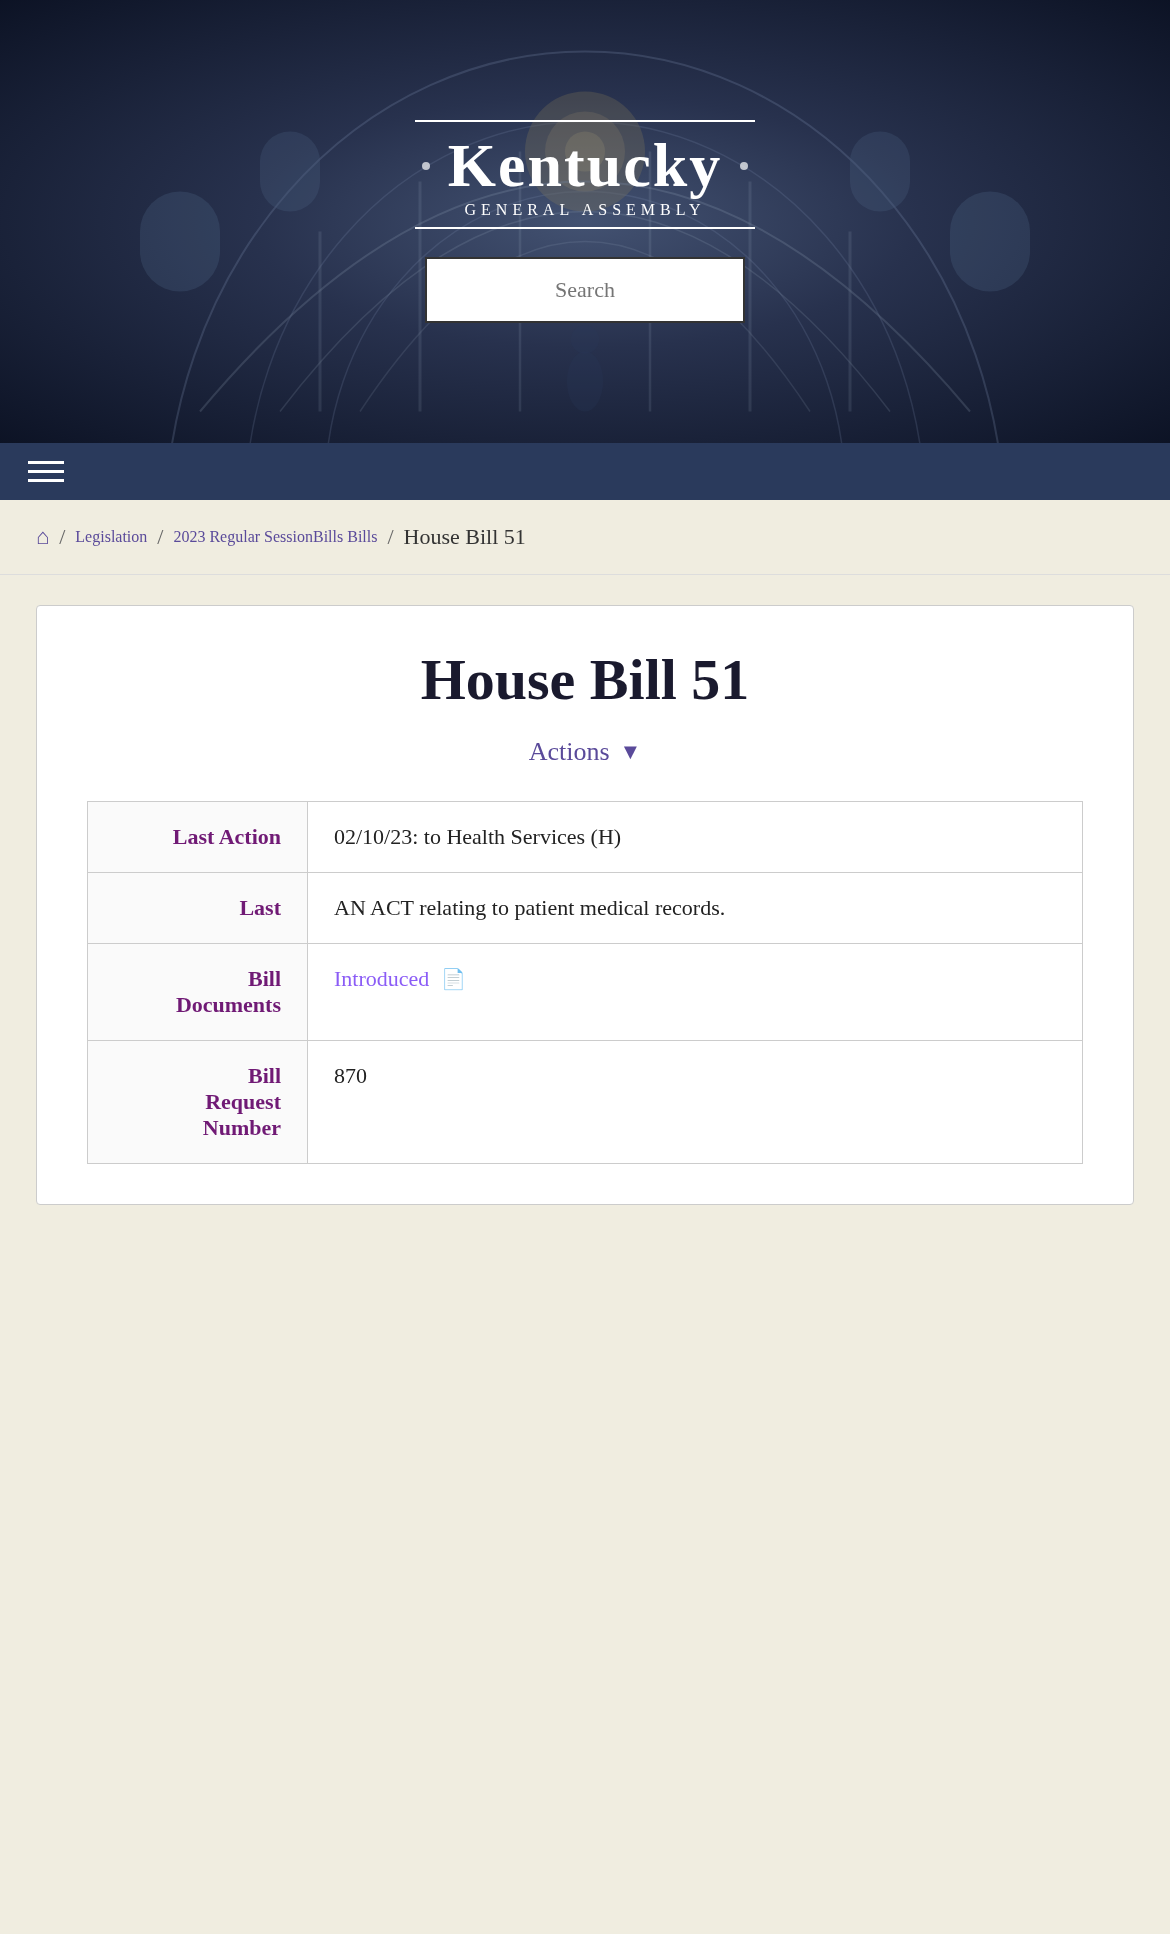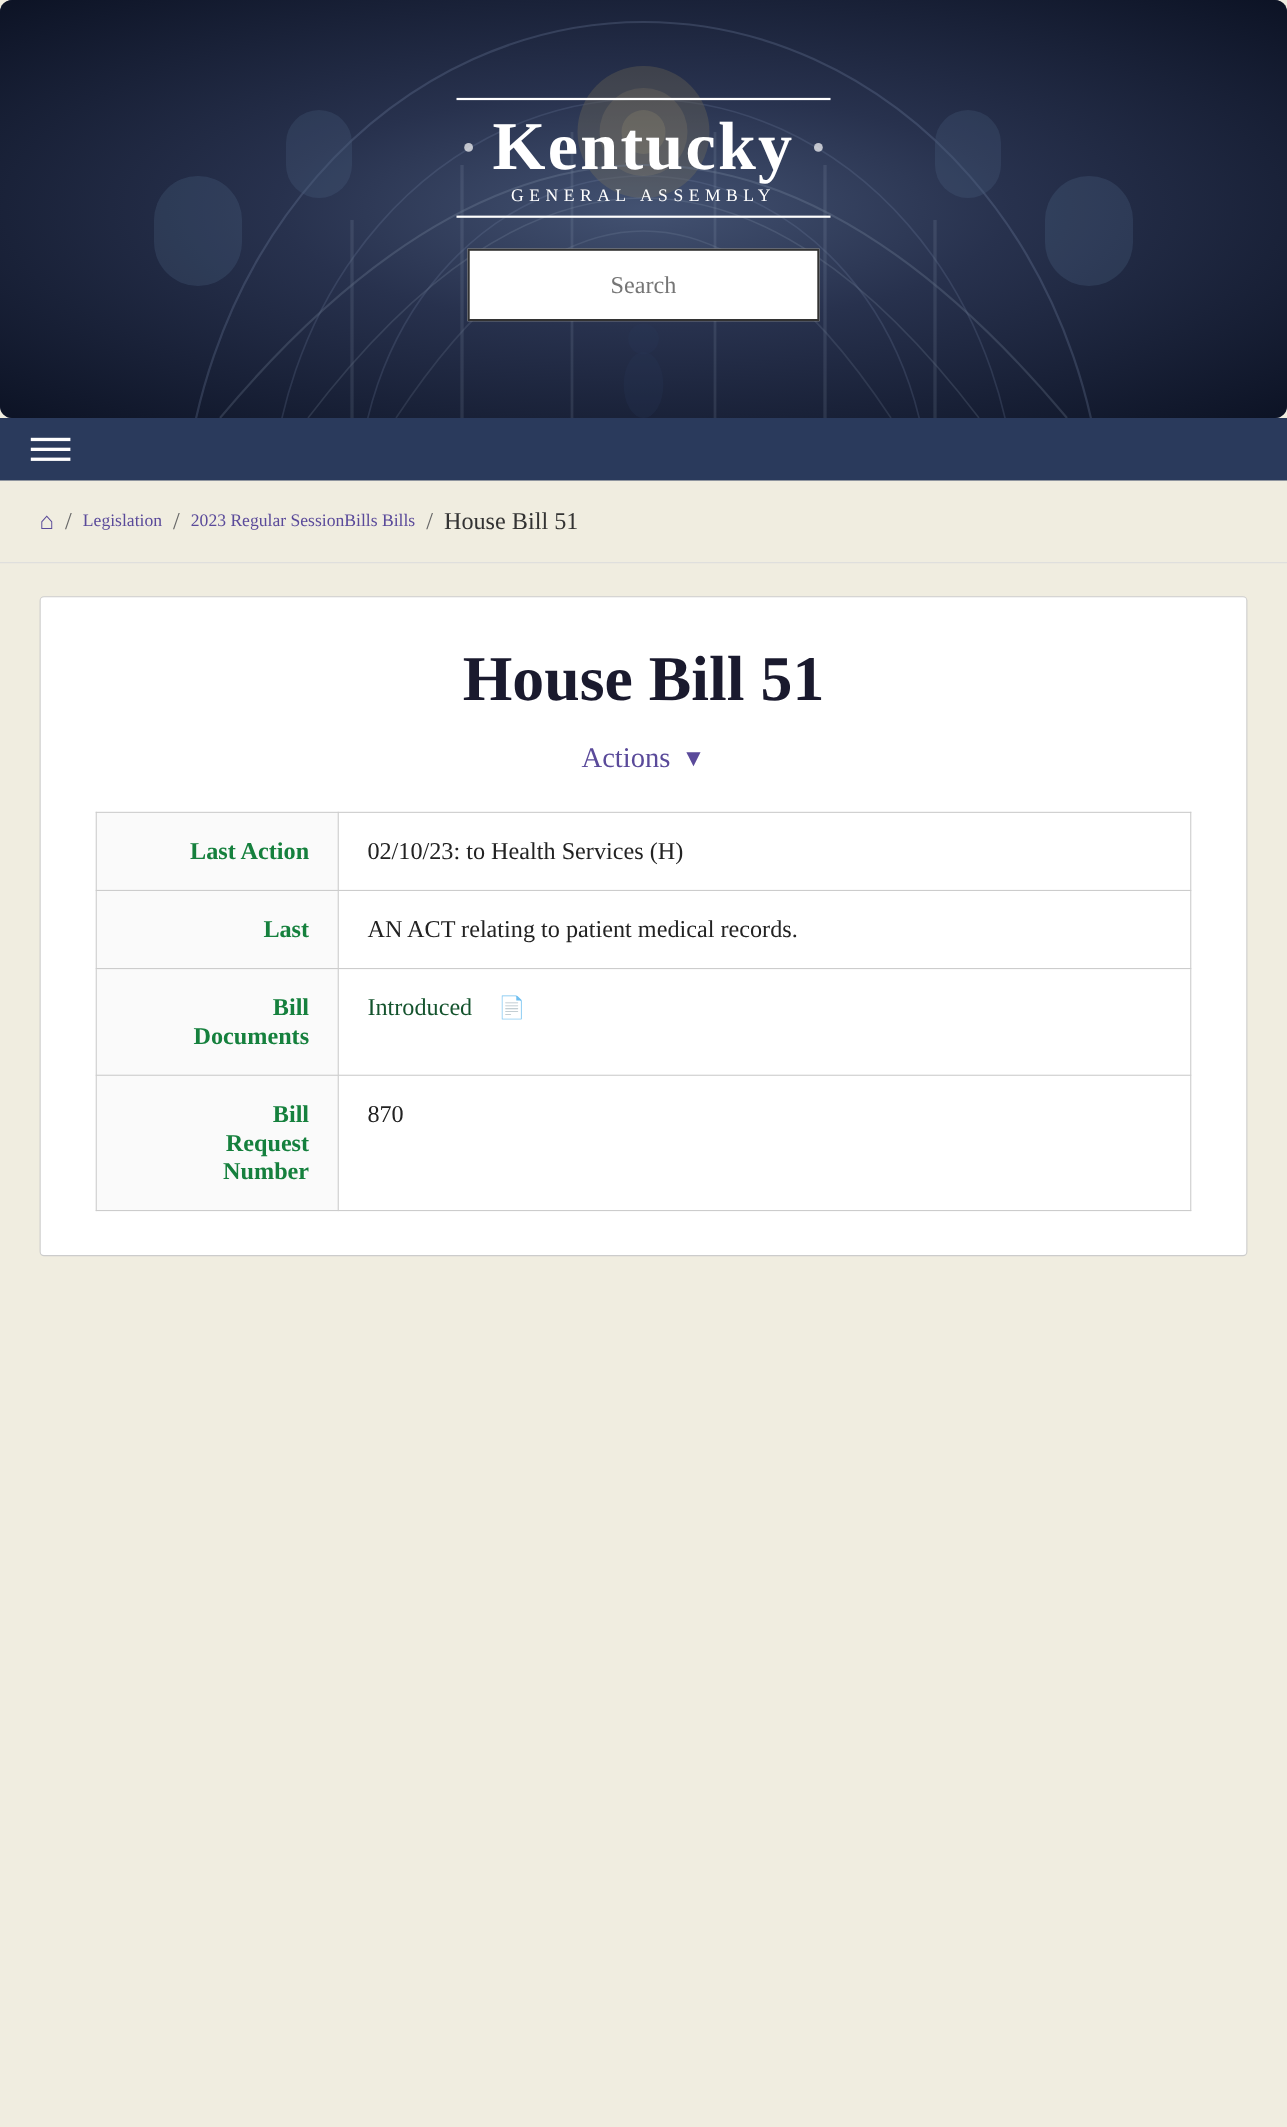--- a/index.html
+++ b/index.html
@@ -8,28 +8,27 @@
       font-family: Georgia, 'Times New Roman', serif;
       background: #f0ede0;
       width: 1170px;
       min-height: 1934px;
     }
 
     
     .hero {
       position: relative;
       width: 100%;
-      height: 380px;
+      height: 443px;
       background: #1a2340;
       overflow: hidden;
       display: flex;
       flex-direction: column;
       align-items: center;
       justify-content: center;
-      border-radius: 11px;
     }
 
     .hero-bg {
       position: absolute;
       top: 0; left: 0; right: 0; bottom: 0;
       background: radial-gradient(ellipse at center, #4a5a7a 0%, #2a3450 40%, #0a1020 100%);
       opacity: 0.85;
     }
 
     .hero-dome {
@@ -218,35 +217,35 @@
     .details-table td {
       padding: 22px 26px;
       vertical-align: top;
       border: 1px solid #ccc;
     }
 
     .details-table td:first-child {
       font-weight: bold;
       text-align: right;
       width: 220px;
-      color: #15803d;
+      color: #701a75;
       background: #fafafa;
       white-space: nowrap;
     }
 
     .details-table td:last-child {
       color: #222;
     }
 
     .doc-link {
-      color: #14532d;
+      color: #8b5cf6;
       text-decoration: none;
       display: flex;
       align-items: center;
-      gap: 24px;
+      gap: 12px;
       cursor: pointer;
     }
 
     .pdf-icon {
       font-size: 20px;
     }
   </style>
 </head>
 <body>
 

